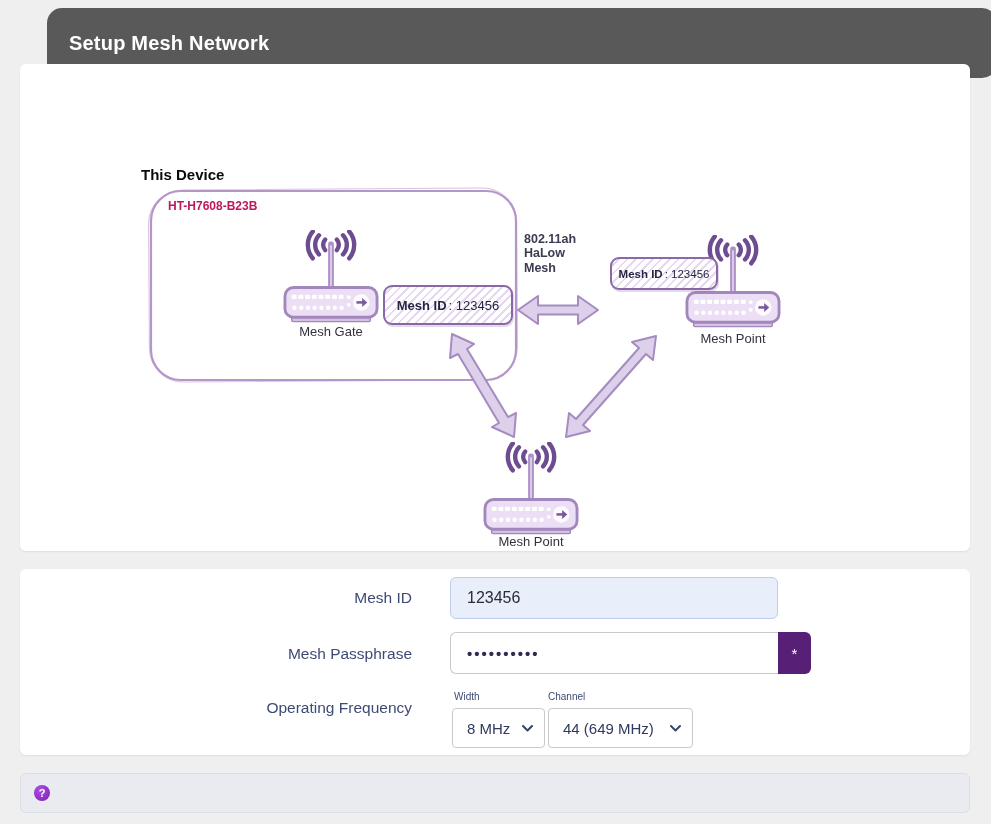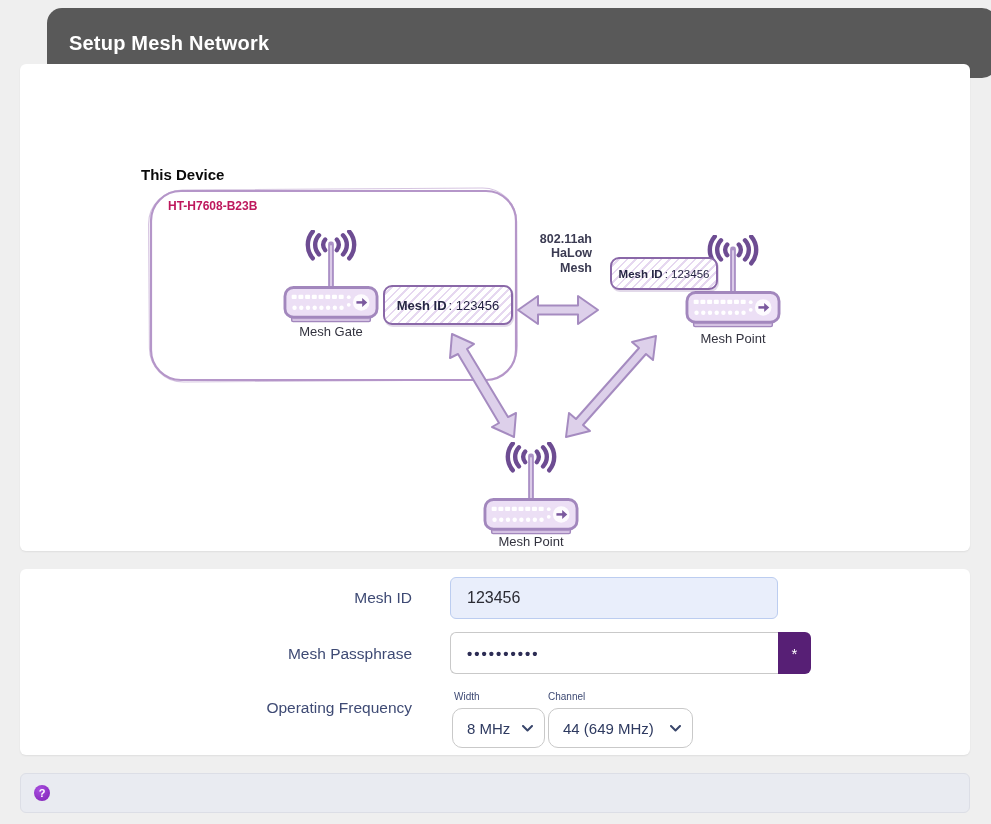--- a/index.html
+++ b/index.html
@@ -58,21 +58,21 @@
     background-image:repeating-linear-gradient(135deg, transparent 0 4px, #e6d8f0 4px 6px);
     display:flex; align-items:center; justify-content:center;
     color:#262644; box-shadow:1px 2px 0 rgba(138,104,168,.25);
   }
   .badge b { margin-right:2px; }
   .badge-main  { left:383px; top:285px; width:130px; height:40px; font-size:13px; }
   .badge-right { left:610px; top:257px; width:108px; height:33px; font-size:11.5px; }
 
   .halow-label {
     position:absolute; left:524px; top:232px; width:68px;
-    text-align:right; font-size:12.5px; font-weight:bold;
+    text-align:left; font-size:12.5px; font-weight:bold;
     color:#3b3b52; line-height:1.15;
   }
 
   
   .form-label {
     position:absolute; left:212px; width:200px; text-align:right;
     font-size:15.5px; color:#3e4a74;
   }
   .lbl-mesh-id    { top:589px; }
   .lbl-passphrase { top:645px; }
@@ -104,21 +104,21 @@
     background:#571f75; color:#fff; border-radius:0 6px 6px 0;
     font-size:15px; line-height:1;
   }
   .mini-label {
     position:absolute; font-size:10px; color:#3e4a74;
   }
   .lbl-width   { left:454px; top:691px; }
   .lbl-channel { left:548px; top:691px; }
   .select-box {
     position:absolute; top:708px; height:40px;
-    background:#fff; border:1px solid #c9c9c9; border-radius:10px;
+    background:#fff; border:1px solid #c9c9c9; border-radius:4px;
     display:flex; align-items:center; justify-content:space-between;
     padding:0 11px 0 14px; cursor:pointer;
     font-size:15px; color:#2e3a60;
   }
   .select-width   { left:452px; width:93px; }
   .select-channel { left:548px; width:145px; }
   .chevron { flex:0 0 auto; margin-left:8px; }
 
   
   .footer {

